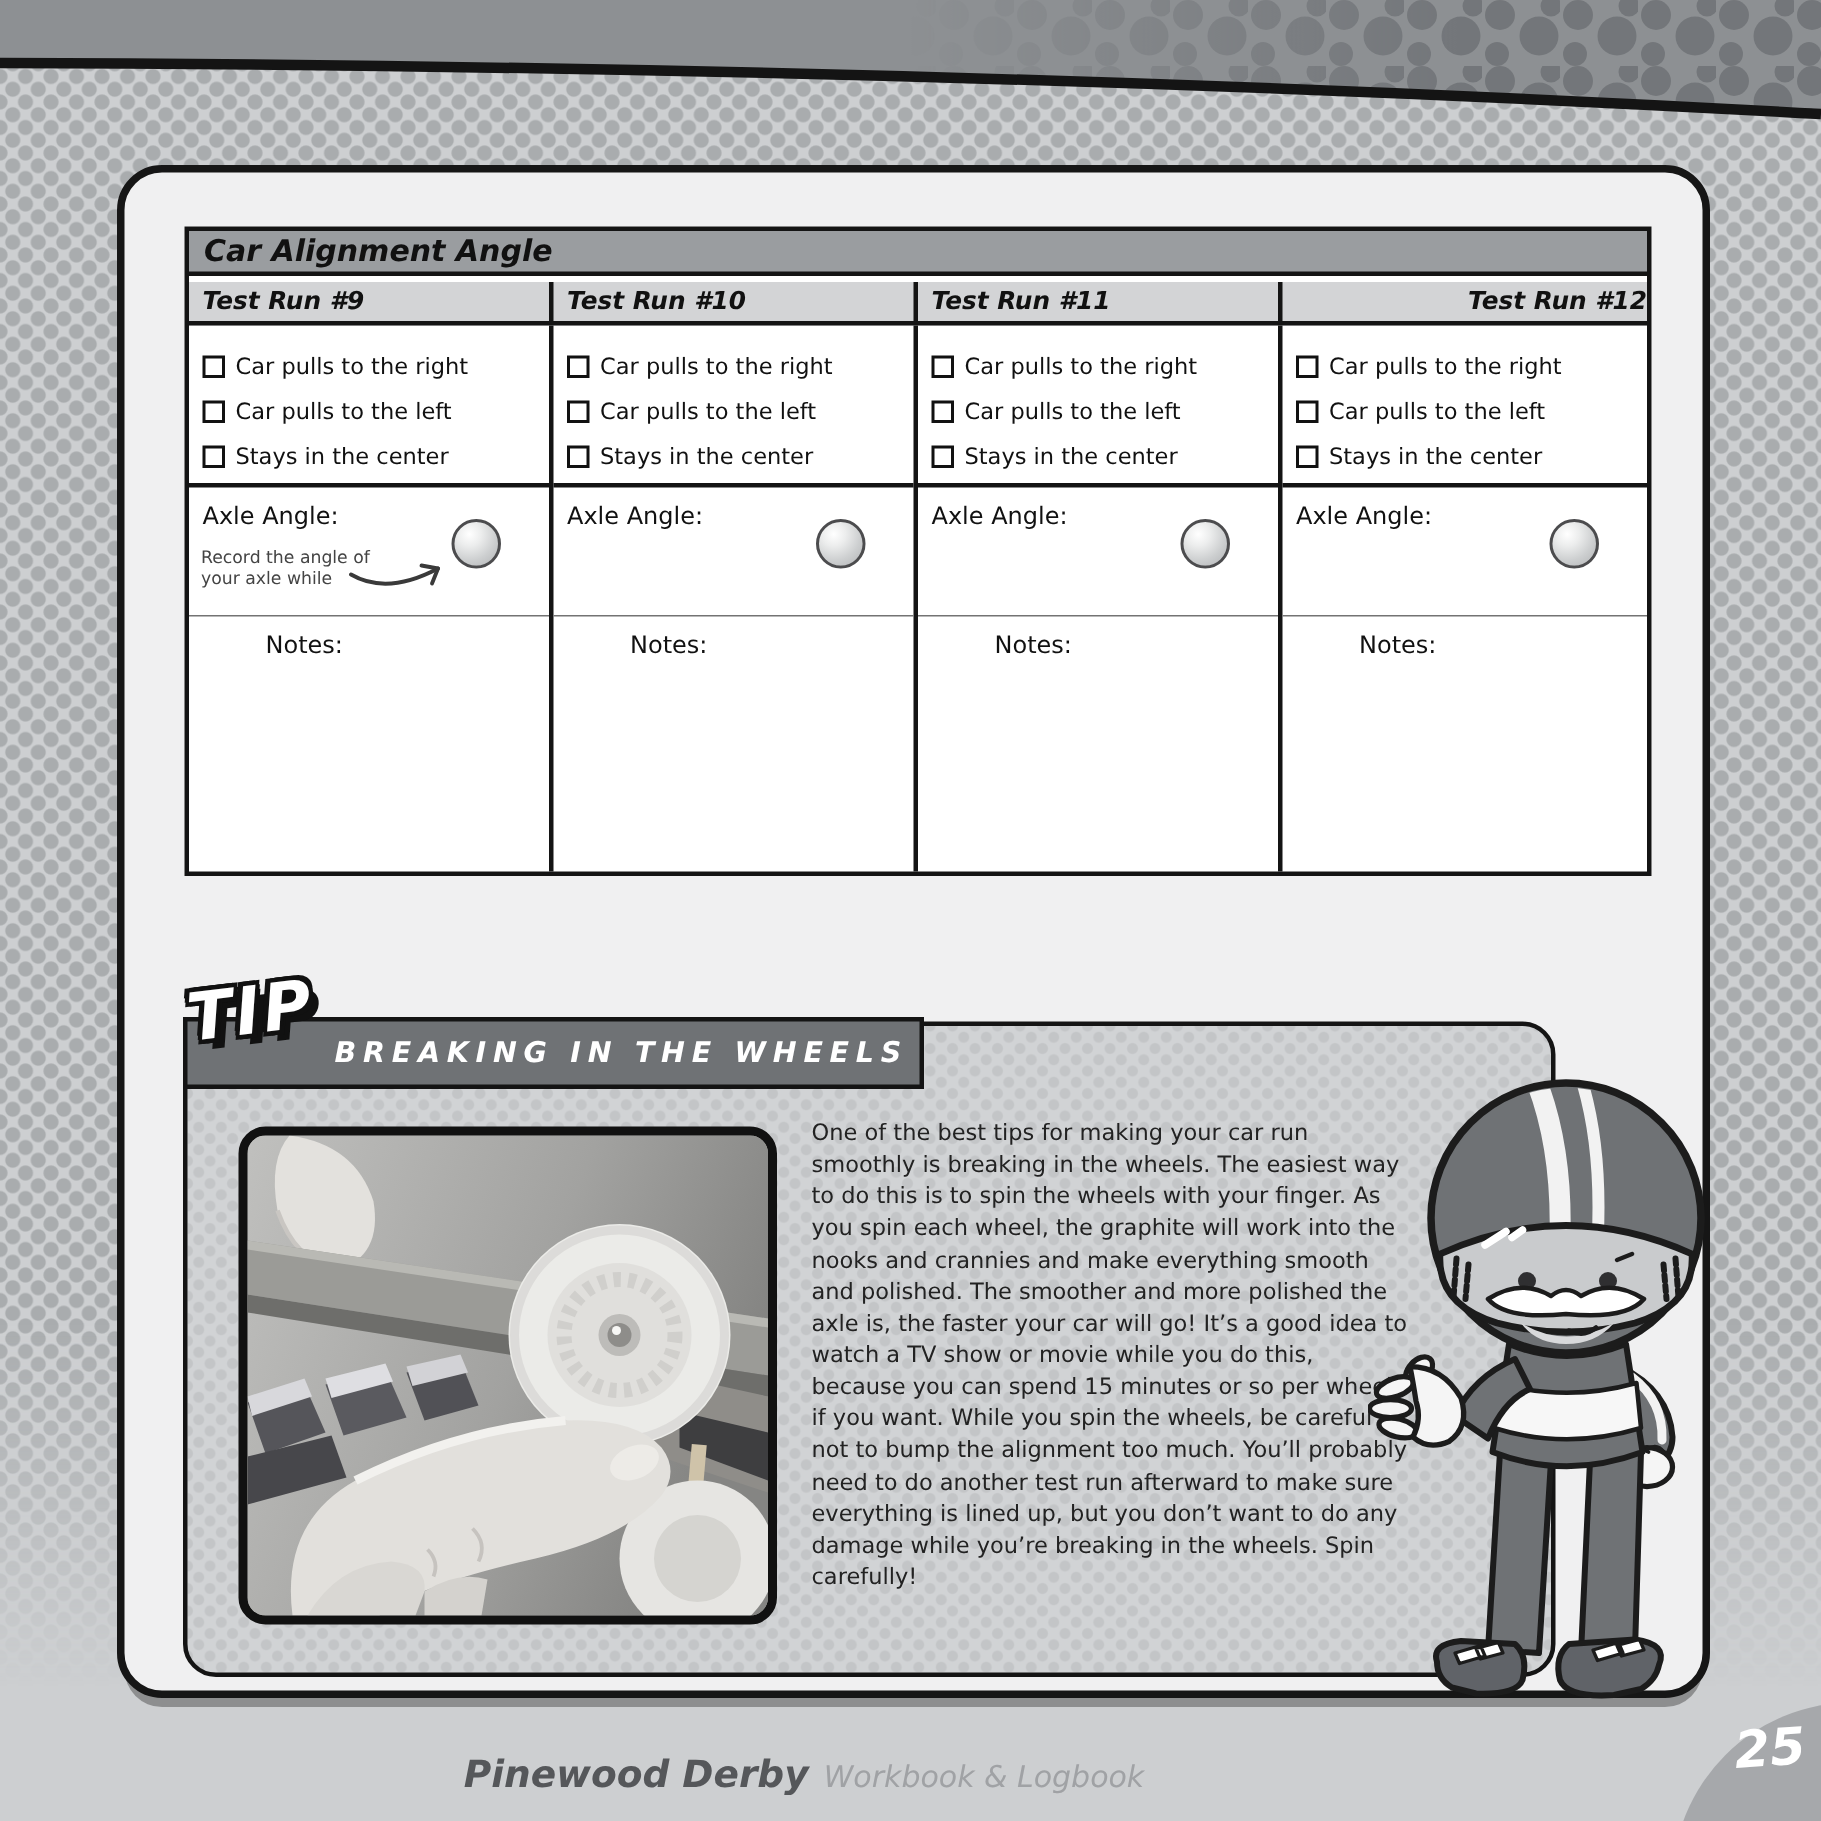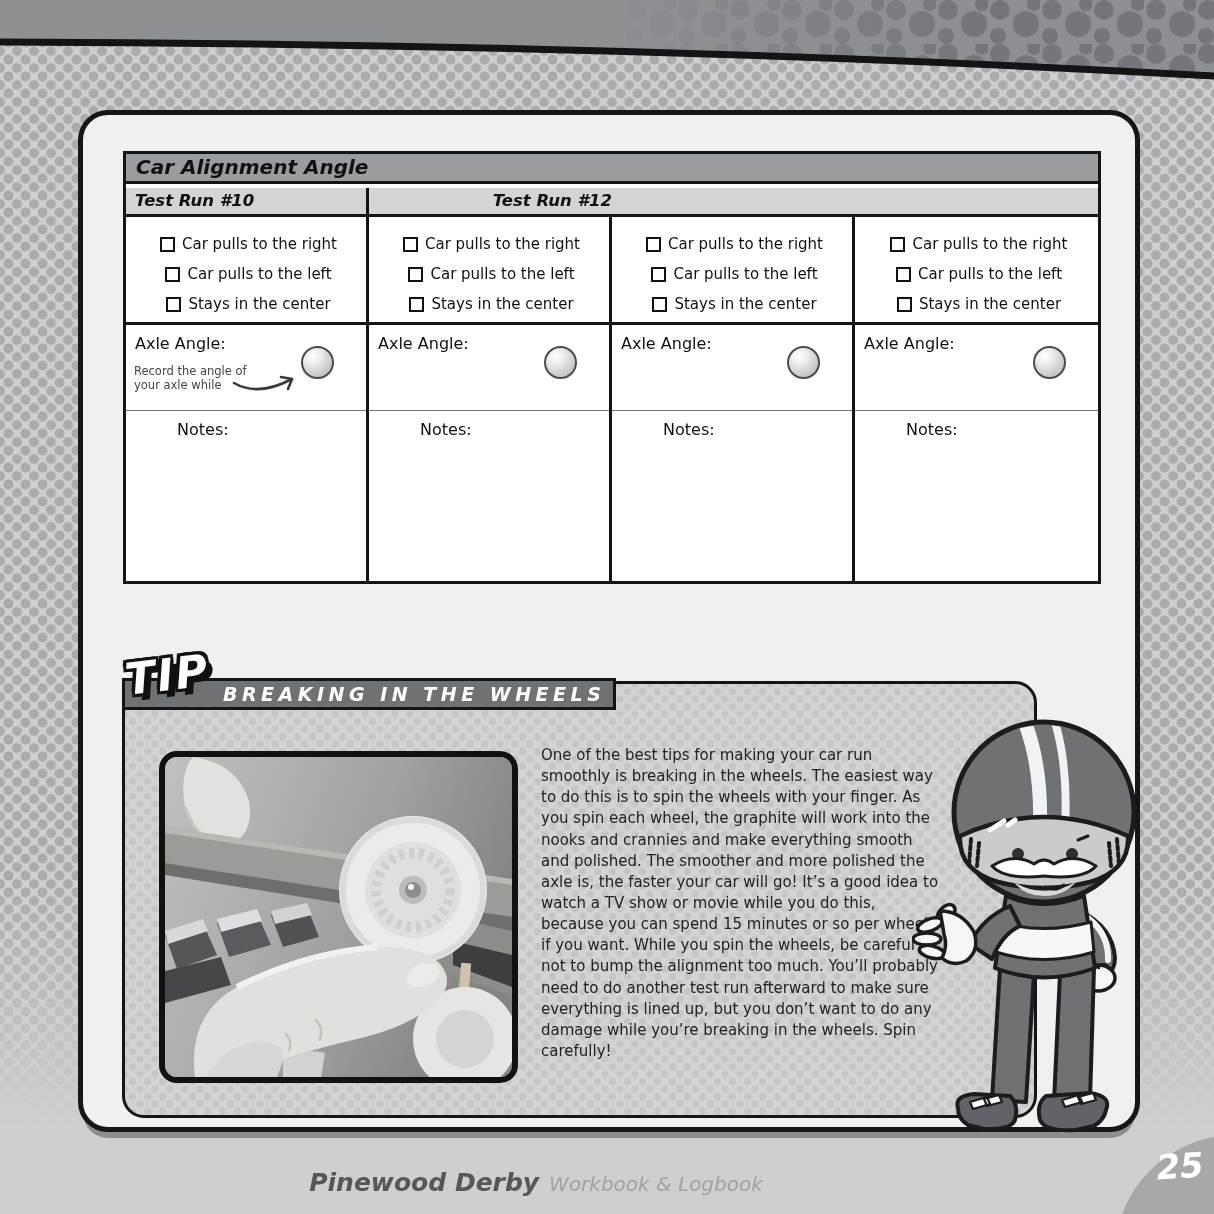--- a/index.html
+++ b/index.html
@@ -53,21 +53,21 @@
   .t-head{display:grid;grid-template-columns:repeat(4,1fr);background:#d3d4d6;border-bottom:3px solid #141414;}
   .t-head .hcell{
     height:26px;line-height:26px;font-size:16.5px;font-weight:800;font-style:italic;
     padding-left:9px;border-right:3px solid #141414;
   }
   .t-head .hcell:last-child{border-right:none;text-align:right;}
   .t-body{display:grid;grid-template-columns:repeat(4,1fr);}
   .t-col{border-right:3px solid #141414;}
   .t-col:last-child{border-right:none;}
   .cell-checks{height:108px;border-bottom:3px solid #141414;padding:12px 4px 0 9px;box-sizing:border-box;}
-  .chk-row{display:flex;align-items:center;gap:7px;height:30px;justify-content:center;}
+  .chk-row{display:flex;align-items:center;gap:7px;height:30px;}
   .chk-box{width:11px;height:11px;border:2px solid #111;background:#fff;flex:0 0 auto;}
   .chk-label{font-size:15px;white-space:nowrap;}
   .cell-axle{height:85px;border-bottom:1px solid #737373;position:relative;}
   .axle-label{position:absolute;left:9px;top:9px;font-size:16px;}
   .axle-hint{position:absolute;left:8px;top:40px;width:122px;font-size:11.5px;line-height:1.2;color:#444;}
   .axle-arrow{position:absolute;left:104px;top:46px;}
   .sphere{
     position:absolute;right:32px;top:21px;width:33px;height:33px;border-radius:50%;
     border:2px solid #4c4c4e;box-sizing:border-box;
     background:radial-gradient(circle at 34% 28%,#ffffff 0%,#eceded 28%,#cdcfd0 62%,#b1b3b5 100%);
@@ -78,21 +78,21 @@
   .tip-box{
     position:absolute;left:39px;top:566px;width:915px;height:437px;box-sizing:border-box;
     border:3px solid #141414;border-radius:22px;
     background-color:#d1d3d5;
     background-image:
       radial-gradient(circle,#c3c5c7 3.2px,rgba(0,0,0,0) 4px),
       radial-gradient(circle,#c3c5c7 3.2px,rgba(0,0,0,0) 4px);
     background-size:15px 15px;background-position:0 0,7.5px 7.5px;
   }
   .tip-bar{
-    position:absolute;left:39px;top:563px;width:494px;height:32px;box-sizing:border-box;
+    position:absolute;left:39px;top:563px;width:494px;height:48px;box-sizing:border-box;
     background:#6f7275;border:3px solid #141414;
   }
   .tip-heading{
     position:absolute;left:98px;top:50%;transform:translateY(-50%);
     color:#fff;font-size:19px;font-weight:800;font-style:italic;letter-spacing:4.5px;white-space:nowrap;
   }
   .tip-badge{
     position:absolute;left:42px;top:534px;z-index:3;
     font-size:44px;font-weight:900;font-style:italic;color:#fff;letter-spacing:2px;
     transform:rotate(-7deg);
@@ -143,21 +143,23 @@
 
 <div class="page-corner"></div>
 <div class="page-number">25</div>
 
 <div class="card">
 
   <div class="align-table">
     <div class="t-title">Car Alignment Angle</div>
     <div class="t-gap"></div>
     <div class="t-head">
+      <div class="hcell">Test Run #9</div>
       <div class="hcell">Test Run #10</div>
+      <div class="hcell">Test Run #11</div>
       <div class="hcell">Test Run #12</div>
     </div>
     <div class="t-body">
 
       <div class="t-col">
         <div class="cell-checks">
           <div class="chk-row">
             <span class="chk-box"></span>
             <span class="chk-label">Car pulls to the right</span>
           </div>

